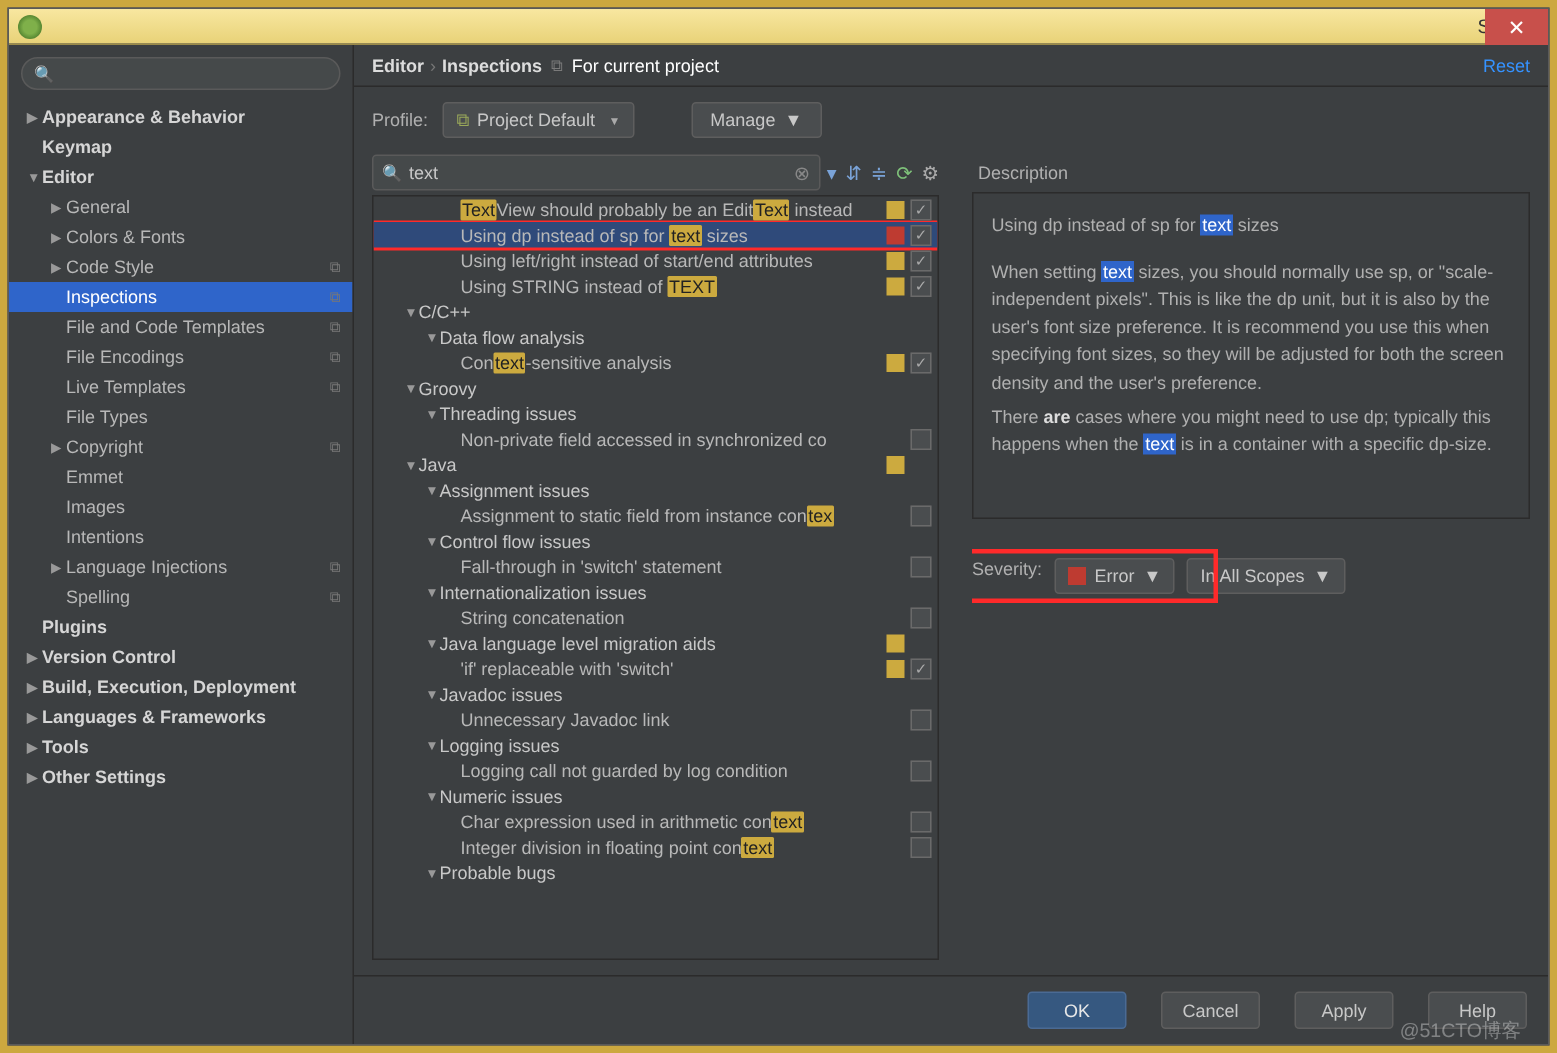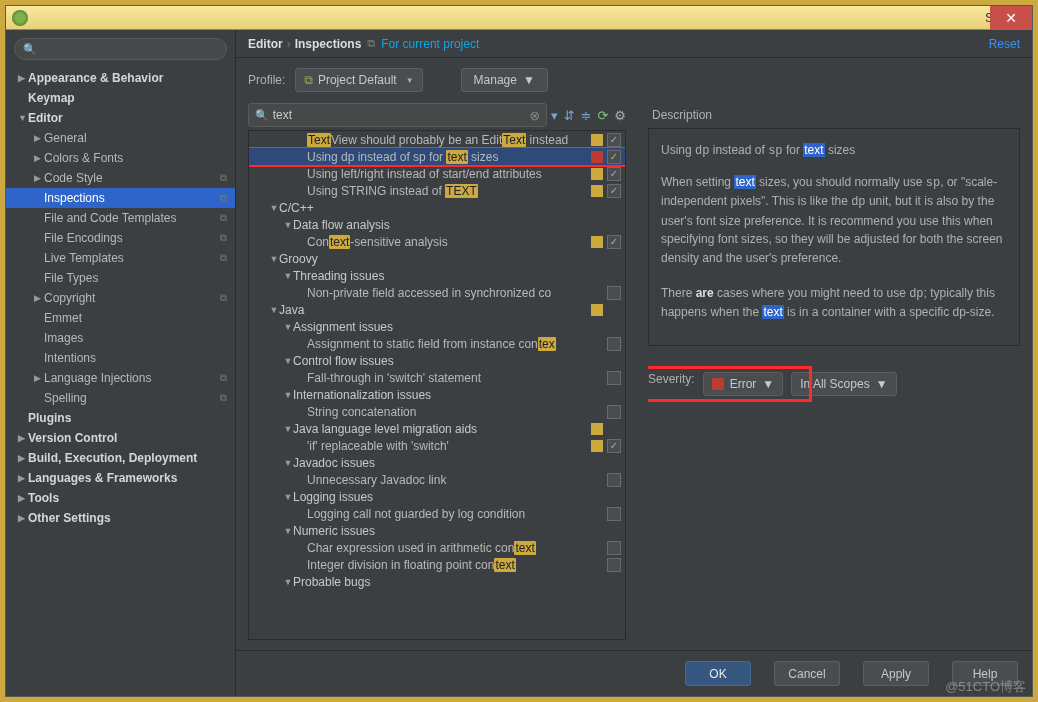--- a/index.html
+++ b/index.html
@@ -17,21 +17,21 @@
 .tree-item{display:flex;align-items:center;height:20px;padding-left:12px;cursor:pointer;position:relative}
 .tree-item .arrow{width:10px;color:#999;font-size:9px}
 .tree-item.bold{color:#d6d6d6;font-weight:600}
 .tree-item.l1{padding-left:28px}
 .tree-item.selected{background:#2f65ca;color:#fff}
 .tree-item .copy-icon{position:absolute;right:8px;color:#777;font-size:10px}
 .main{flex:1;display:flex;flex-direction:column;background:#3c3f41}
 .breadcrumb{height:28px;display:flex;align-items:center;padding:6px 12px;color:#b0b0b0;border-bottom:1px solid #2b2b2b;position:relative}
 .breadcrumb .sep{margin:0 4px;color:#777}
 .breadcrumb .cur{color:#ddd;font-weight:600}
-.breadcrumb .proj{color:#0ea5e9;margin-left:6px}
+.breadcrumb .proj{color:#ffffff;margin-left:6px}
 .breadcrumb .proj-icon{color:#7a7a7a;margin-left:6px;font-size:11px}
 .reset{position:absolute;right:12px;color:#3592ff;cursor:pointer}
 .profile-row{height:44px;display:flex;align-items:center;padding:0 12px;gap:10px}
 .profile-row .lbl{color:#b0b0b0}
 .combo{height:24px;background:#4a4d4f;border:1px solid #5e5e5e;border-radius:3px;display:flex;align-items:center;padding:0 8px;color:#c8c8c8;gap:5px}
 .combo .dd{font-size:8px;color:#aaa;margin-left:4px}
 .btn{height:24px;background:#4a4d4f;border:1px solid #5e5e5e;border-radius:3px;display:flex;align-items:center;padding:0 12px;color:#c8c8c8}
 .inspect-row{display:flex;gap:8px;padding:0 12px;overflow:hidden;flex:1}
 .left-col{width:378px;display:flex;flex-direction:column}
 .search-row{display:flex;align-items:center;height:26px;gap:4px;margin-bottom:2px}
@@ -52,29 +52,29 @@
 .insp-item .sev.warn{background:#ccaa3f}
 .insp-item .sev.err{background:#be3b31}
 .insp-item .chk{position:absolute;right:4px;width:14px;height:14px;border:1px solid #6a6a6a;background:#4a4d4f;font-size:10px;color:#aaa;display:flex;align-items:center;justify-content:center}
 .insp-item .chk.on::after{content:"✓"}
 .insp-item.selected{background:#2f4a7a}
 .red-out{position:absolute;border:3px solid #ff2a2a;pointer-events:none}
 .right-col{flex:1;display:flex;flex-direction:column;overflow:hidden}
 .desc-lbl{color:#b0b0b0;margin:6px 0 6px 4px}
 .desc-box{border:1px solid #2b2b2b;background:#3c3f41;padding:12px;color:#b0b0b0;line-height:1.55;height:218px;overflow:hidden;position:relative}
 .desc-box .t-hl{background:#2f65ca;color:#fff;padding:0 1px}
-.desc-box code{font-family:Liberation Mono, monospace;color:#b0b0b0}
+.desc-box code{font-family:Liberation Sans, sans-serif;color:#b0b0b0}
 .desc-box b{color:#ddd}
 .sev-row{display:flex;align-items:flex-start;gap:8px;margin-top:26px;color:#b0b0b0}
 .sev-combo{height:24px;background:#4a4d4f;border:1px solid #5e5e5e;border-radius:3px;display:flex;align-items:center;padding:11px 8px;color:#c8c8c8;gap:6px}
 .sev-combo .sq{width:12px;height:12px;background:#be3b31}
 .footer{height:46px;border-top:1px solid #2b2b2b;display:flex;align-items:center;justify-content:flex-end;padding:0 14px;gap:23px}
 .footer .fbtn{height:25px;min-width:66px;background:#4a4d4f;border:1px solid #5e5e5e;border-radius:3px;display:flex;align-items:center;justify-content:center;color:#c8c8c8;padding:0 12px}
 .footer .fbtn.primary{background:#365880;border-color:#4a6a94;color:#e8e8e8}
-.watermark{position:absolute;right:12px;bottom:6px;color:rgba(255,255,255,.35);font-size:13px}
+.watermark{position:absolute;right:24px;bottom:6px;color:rgba(255,255,255,.35);font-size:13px}
 .drag{width:6px;background:transparent;cursor:col-resize}
 </style>
 </head>
 <body>
 
 <div class="window">
   <div class="titlebar">
     <div class="app-icon"></div>
     <div class="title">Settings</div>
     <div class="close">✕</div>
@@ -357,21 +357,21 @@
                 <span class="arrow">▼</span>
                 <span class="cat">Probable bugs</span>
               </div>
             </div>
         </div>
         <div class="drag"></div>
         <div class="right-col">
           <div class="desc-lbl">Description</div>
           <div class="desc-box">
             <div style="margin-bottom:12px">Using <code>dp</code> instead of <code>sp</code> for <span class="t-hl">text</span> sizes</div>
-            <div style="margin-bottom:16px">When setting <span class="t-hl">text</span> sizes, you should normally use <code>sp</code>, or "scale-independent pixels". This is like the <code>dp</code> unit, but it is also by the user's font size preference. It is recommend you use this when specifying font sizes, so they will be adjusted for both the screen density and the user's preference.</div>
+            <div style="margin-bottom:4px">When setting <span class="t-hl">text</span> sizes, you should normally use <code>sp</code>, or "scale-independent pixels". This is like the <code>dp</code> unit, but it is also by the user's font size preference. It is recommend you use this when specifying font sizes, so they will be adjusted for both the screen density and the user's preference.</div>
             <div>There <b>are</b> cases where you might need to use <code>dp</code>; typically this happens when the <span class="t-hl">text</span> is in a container with a specific dp-size.</div>
           </div>
           <div class="sev-row" style="position:relative">
             <span>Severity:</span>
             <div class="sev-combo">
               <span class="sq"></span>
               <span>Error</span>
               <span class="dd">▼</span>
             </div>
             <div class="sev-combo">

